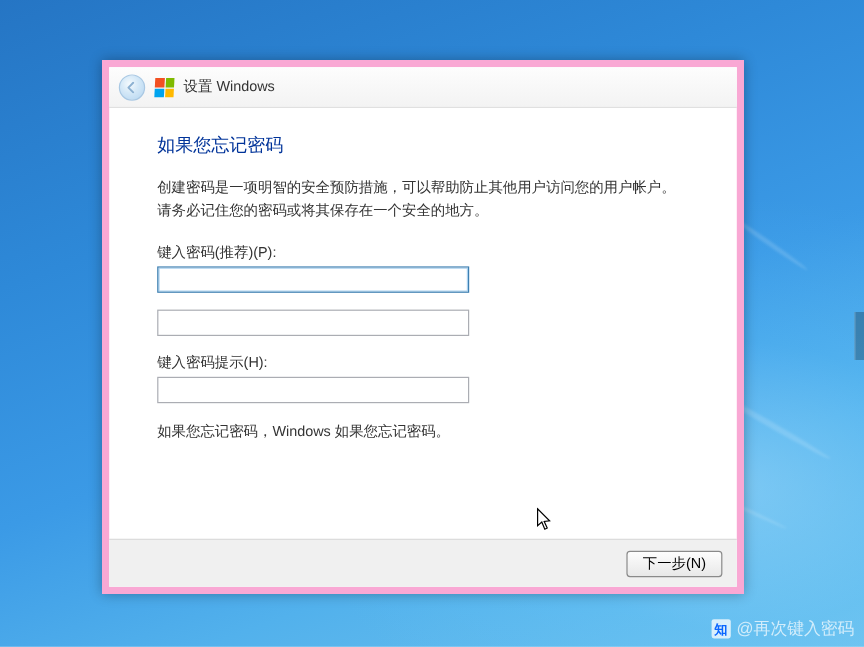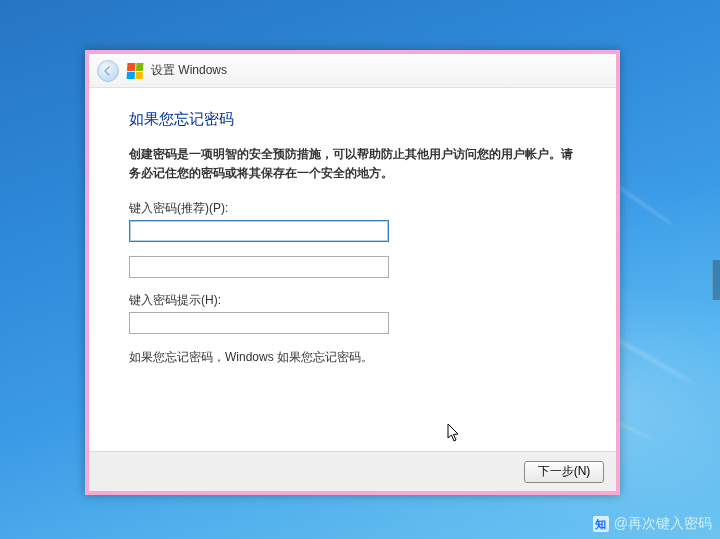--- a/index.html
+++ b/index.html
@@ -13,21 +13,21 @@
       position: relative;
       overflow: hidden;
     }
     .window {
       position: absolute;
       left: 85px;
       top: 50px;
       width: 535px;
       height: 445px;
       background: #fff;
-      border: 4px solid #f9a8d4;
+      border: 6px solid #f9a8d4;
       box-shadow: 0 0 10px rgba(0,0,0,0.3);
       display: flex;
       flex-direction: column;
     }
     .titlebar {
       height: 34px;
       background: linear-gradient(#fdfdfd, #f3f3f3);
       border-bottom: 1px solid #e0e0e0;
       display: flex;
       align-items: center;
@@ -70,21 +70,20 @@
       color: #003399;
       font-size: 15px;
       font-weight: normal;
       margin-bottom: 16px;
     }
     .desc {
       font-size: 12px;
       line-height: 1.55;
       margin-bottom: 18px;
       color: #333;
-      font-weight: bold;
     }
     .field-label {
       font-size: 12px;
       margin-bottom: 3px;
     }
     .input {
       width: 260px;
       height: 22px;
       border: 1px solid #abadb3;
       background: #fff;

